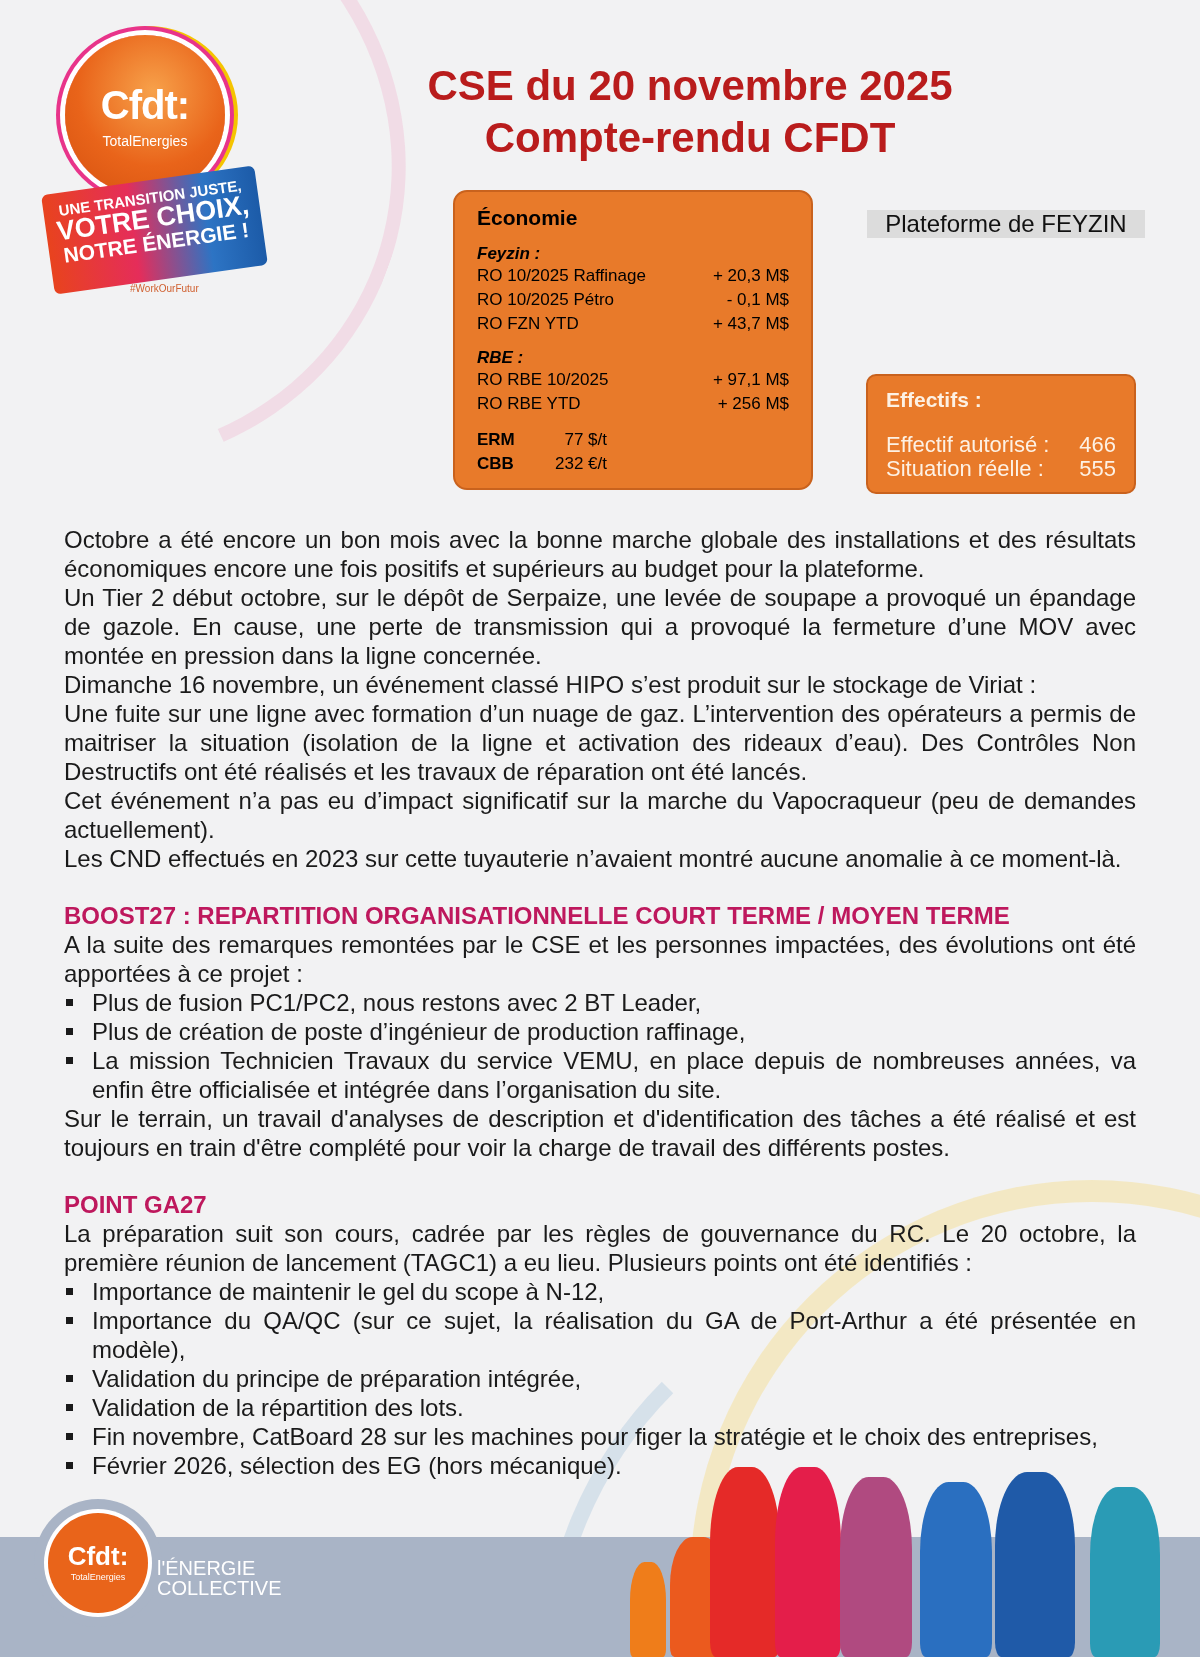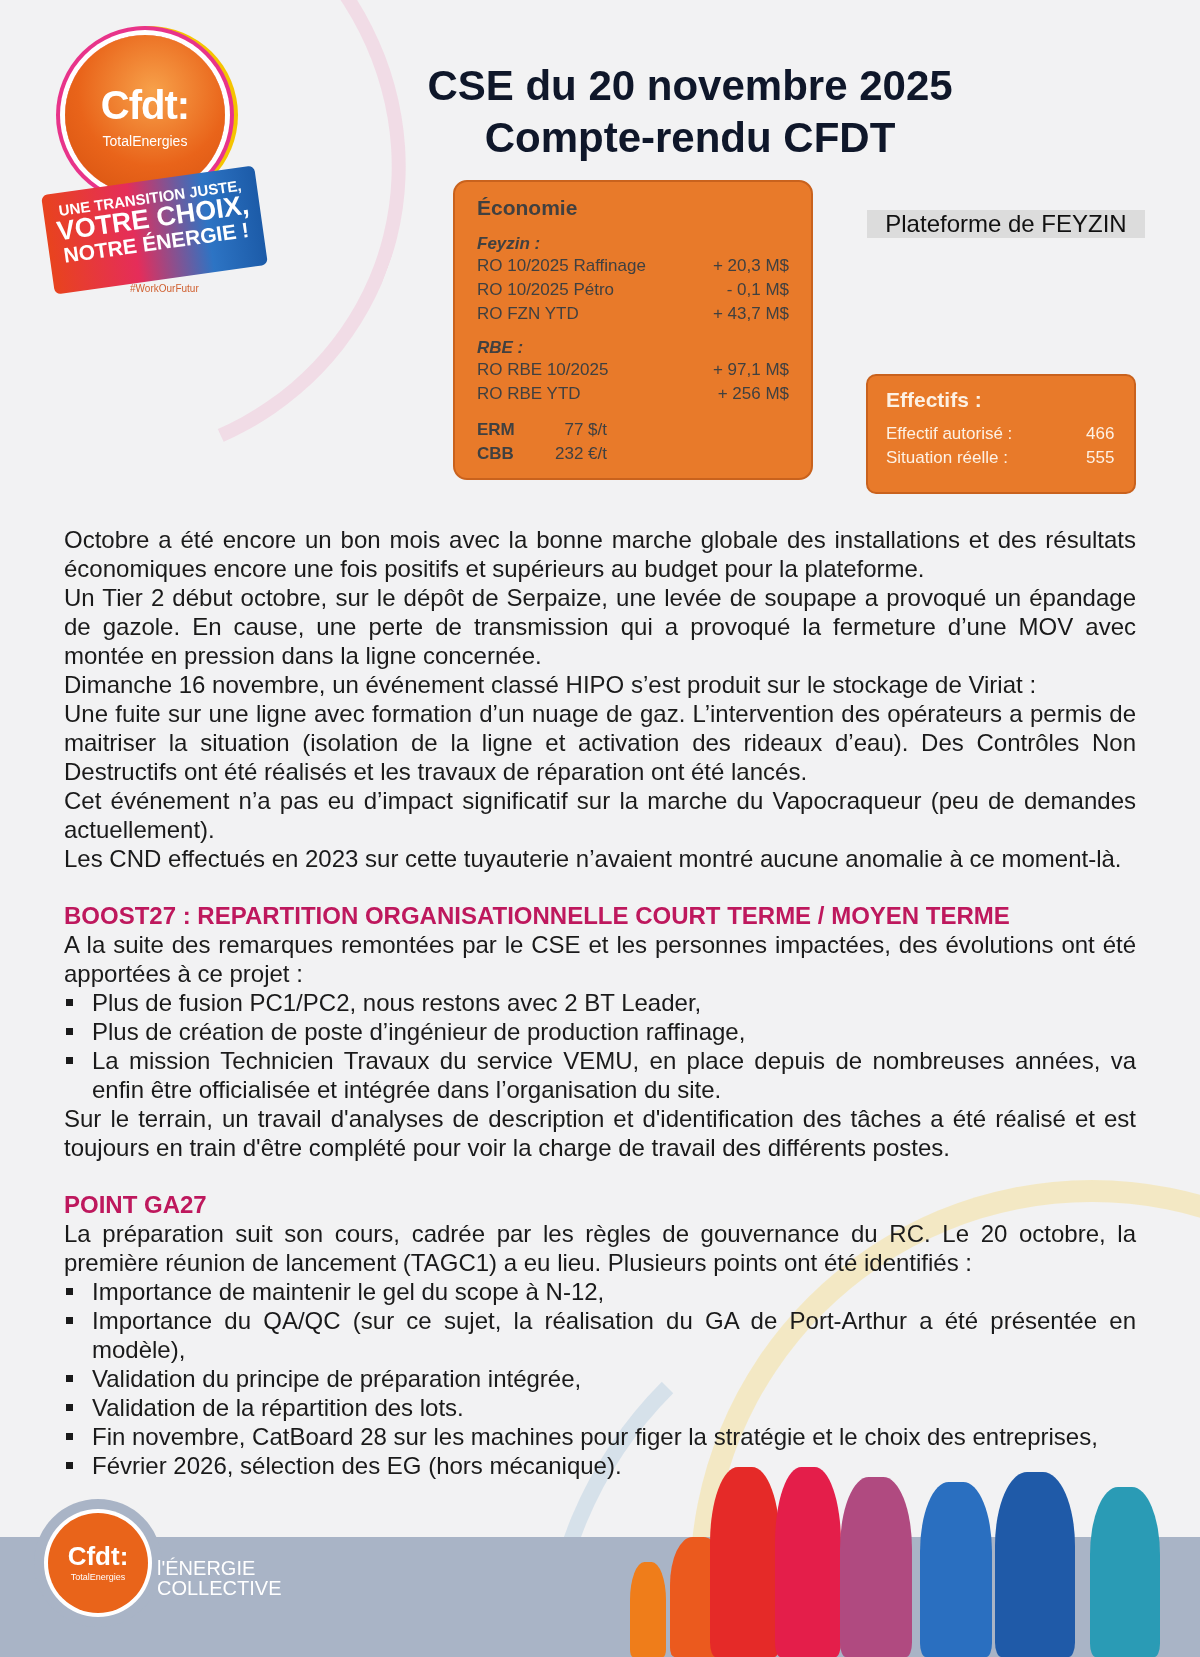--- a/index.html
+++ b/index.html
@@ -28,48 +28,48 @@
       background: linear-gradient(90deg, #e8431e 0%, #e52d5a 40%, #2d74c4 75%, #1c5ba8 100%);
       transform: rotate(-8deg); border-radius: 6px;
       color: #fff; font-weight: bold; text-align: center; line-height: 1.0;
     }
     .banner .b1 { font-size: 15px; padding-top: 10px; }
     .banner .b2 { font-size: 27px; }
     .banner .b3 { font-size: 21px; }
     .hashtag { position: absolute; left: 75px; top: 253px; font-size: 10px; color: #d06030; }
 
     
-    .title { position: absolute; left: 380px; top: 60px; width: 620px; text-align: center; color: #0f172a; font-weight: bold; font-size: 42px; line-height: 52px; }
+    .title { position: absolute; left: 380px; top: 60px; width: 620px; text-align: center; color: #b91c1c; font-weight: bold; font-size: 42px; line-height: 52px; }
 
     
     .eco {
-      position: absolute; left: 453px; top: 180px; width: 360px; height: 300px;
+      position: absolute; left: 453px; top: 190px; width: 360px; height: 300px;
       background: #e87a2a; border-radius: 14px; border: 2px solid #c9621d;
-      color: #404040; font-size: 17px; box-sizing: border-box; padding: 14px 22px 0 22px;
+      color: #000000; font-size: 17px; box-sizing: border-box; padding: 14px 22px 0 22px;
     }
     .eco-title { font-size: 21px; font-weight: bold; margin-bottom: 14px; }
     .eco-sub { font-style: italic; font-weight: bold; font-size: 17px; line-height: 20px; }
     .eco-row { display: flex; justify-content: space-between; line-height: 24px; }
     .eco-row.bold { font-weight: normal; }
     .gap { height: 12px; }
     .eco-kv { display: flex; line-height: 24px; }
     .eco-kv .k { width: 60px; font-weight: bold; }
     .eco-kv .v { width: 70px; text-align: right; }
 
     
     .platform { position: absolute; left: 867px; top: 210px; width: 278px; height: 28px; background: #dcdcdc; text-align: center; font-size: 24px; line-height: 28px; color: #111; }
 
     
     .eff {
       position: absolute; left: 866px; top: 374px; width: 270px; height: 120px;
       background: #e87a2a; border-radius: 10px; border: 2px solid #c9621d; box-sizing: border-box;
       color: #fdf1e4; padding: 12px 18px;
     }
-    .eff-title { font-size: 21px; font-weight: bold; margin-bottom: 10px; }
-    .eff-row { display: flex; font-size: 17px; line-height: 24px; }
+    .eff-title { font-size: 21px; font-weight: bold; margin-bottom: 21px; }
+    .eff-row { display: flex; font-size: 22px; line-height: 24px; }
     .eff-row .k { width: 200px; }
 
     
     .content {
       position: absolute; left: 64px; top: 525px; width: 1072px;
       font-family: Liberation Sans, sans-serif;
       font-size: 24px; line-height: 29px; color: #1a1a1a;
     }
     .content p { margin: 0; text-align: justify; }
     .section-title { color: #be185d; font-weight: bold; margin-top: 28px !important; }

